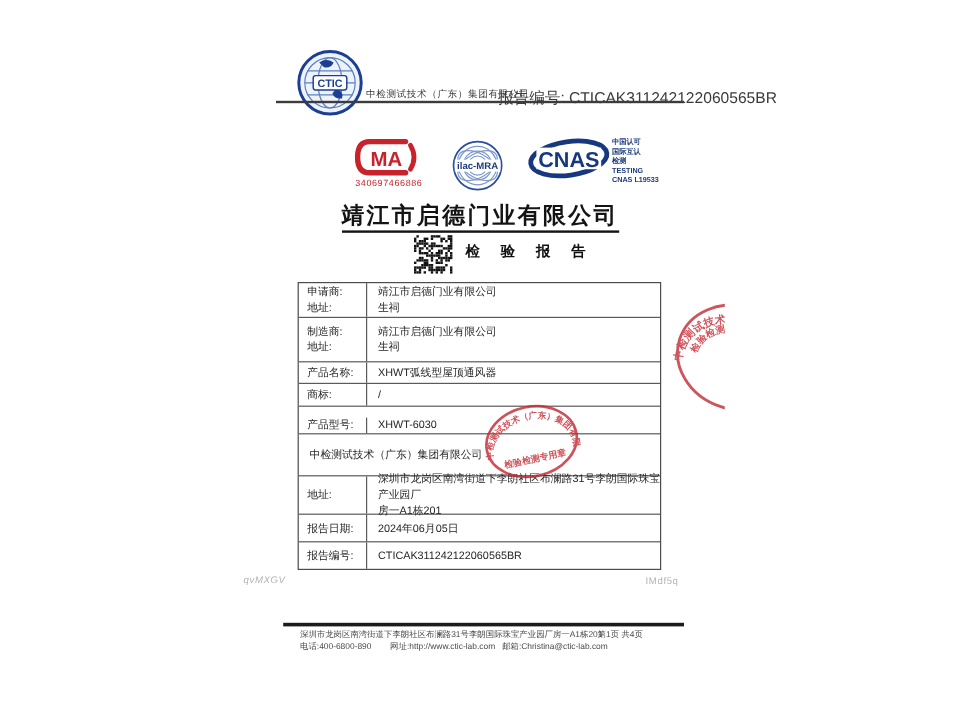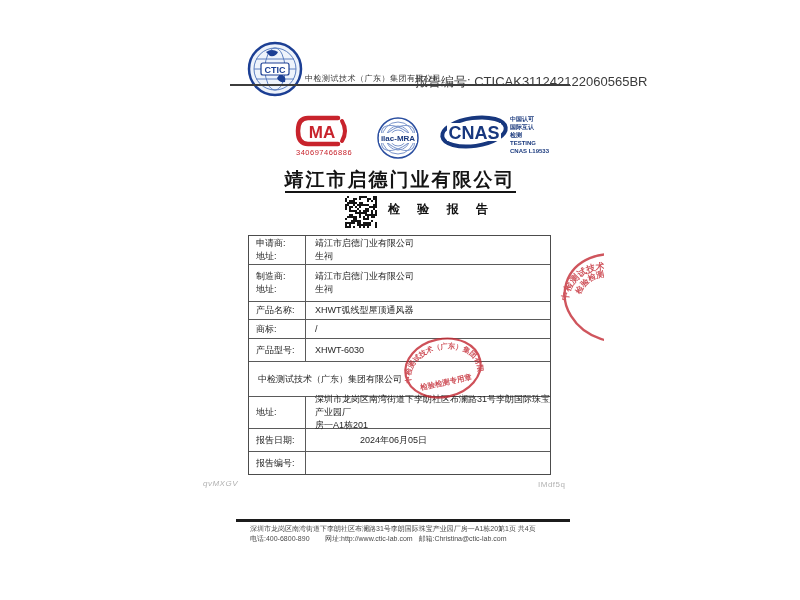--- a/index.html
+++ b/index.html
@@ -104,38 +104,39 @@
 生祠</div>
       </div>
       <div class="trow" style="height: 18px;">
         <div class="tlabel">产品名称:</div>
         <div class="tvalue">XHWT弧线型屋顶通风器</div>
       </div>
       <div class="trow" style="height: 19px; justify-content: flex-end;">
         <div class="tlabel">商标:</div>
         <div class="tvalue">/</div>
       </div>
-      <div class="trow" style="height: 23px;">
+      <div class="trow" style="height: 23px; align-items: flex-end;">
         <div class="tlabel">产品型号:</div>
         <div class="tvalue">XHWT-6030</div>
       </div>
       <div class="trow" style="height: 35px;">
         <div class="tvalue">中检测试技术（广东）集团有限公司</div>
       </div>
       <div class="trow" style="height: 32px;">
         <div class="tlabel">地址:</div>
         <div class="tvalue">深圳市龙岗区南湾街道下李朗社区布澜路31号李朗国际珠宝产业园厂
 房一A1栋201</div>
       </div>
-      <div class="trow" style="height: 23px; gap: 45px;">
+      <div class="trow" style="height: 23px;">
         <div class="tlabel">报告日期:</div>
         <div class="tvalue">2024年06月05日</div>
       </div>
       <div class="trow" style="height: 23px;">
         <div class="tlabel">报告编号:</div>
+        <div class="tvalue">CTICAK311242122060565BR</div>
       </div>
     </div>
 
   <svg class="abs" style="left:393px;top:328px;" width="100" height="82" viewBox="0 0 100 82" opacity="0.82">
     <g transform="rotate(-12 50 40)">
       <ellipse cx="50" cy="40" rx="38" ry="29" fill="none" stroke="#c42b35" stroke-width="2.2"></ellipse>
       <defs>
         <path id="arcMain" d="M 17,52 A 34,25 0 1 1 83,52" fill="none"></path>
       </defs>
       <text font-size="7.2" fill="#c42b35" font-weight="bold">

